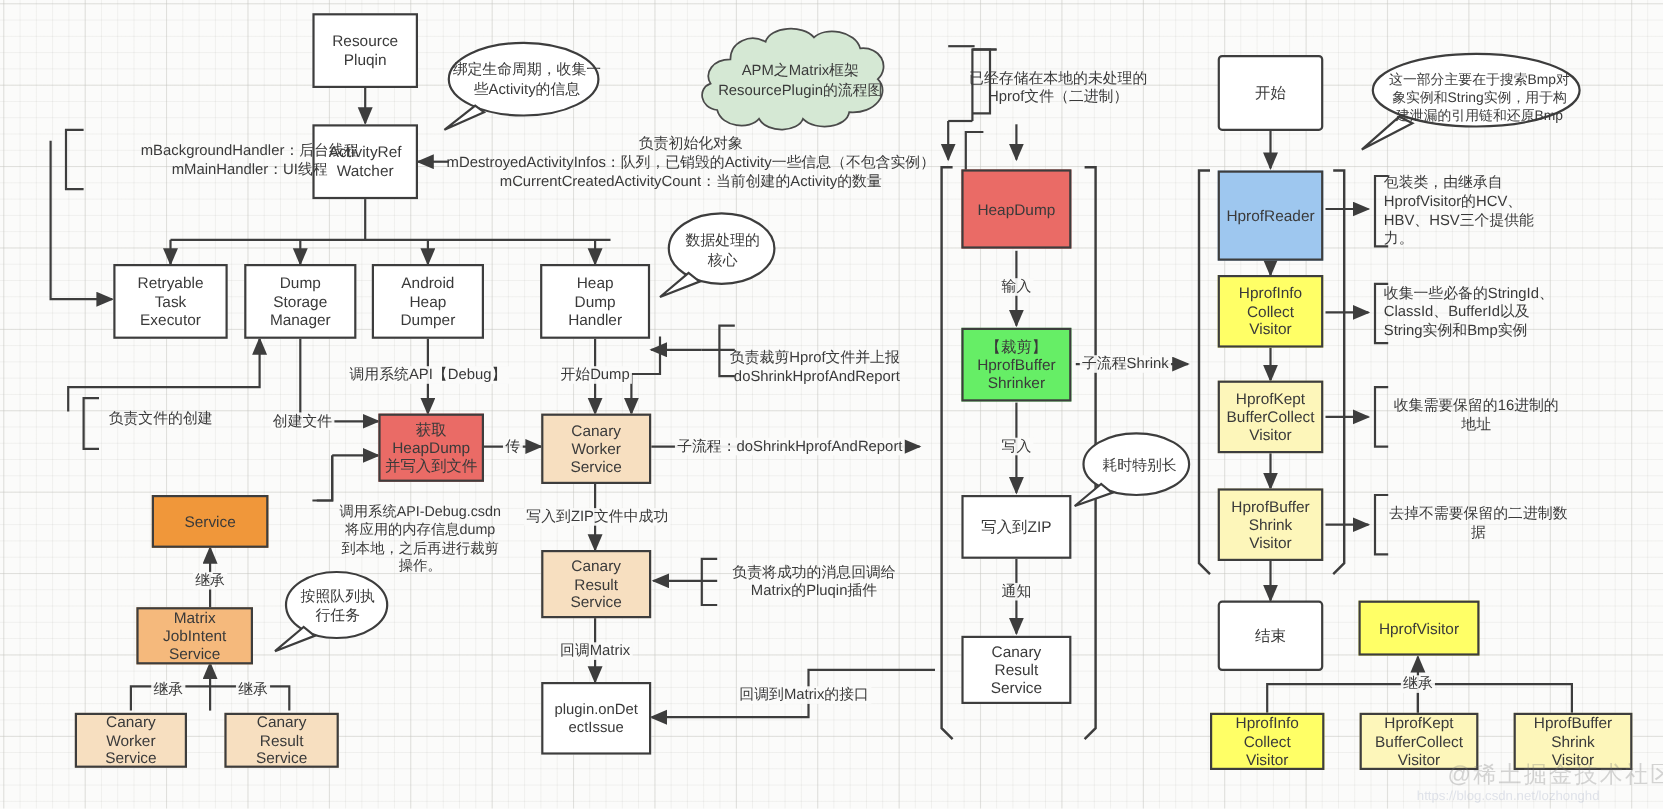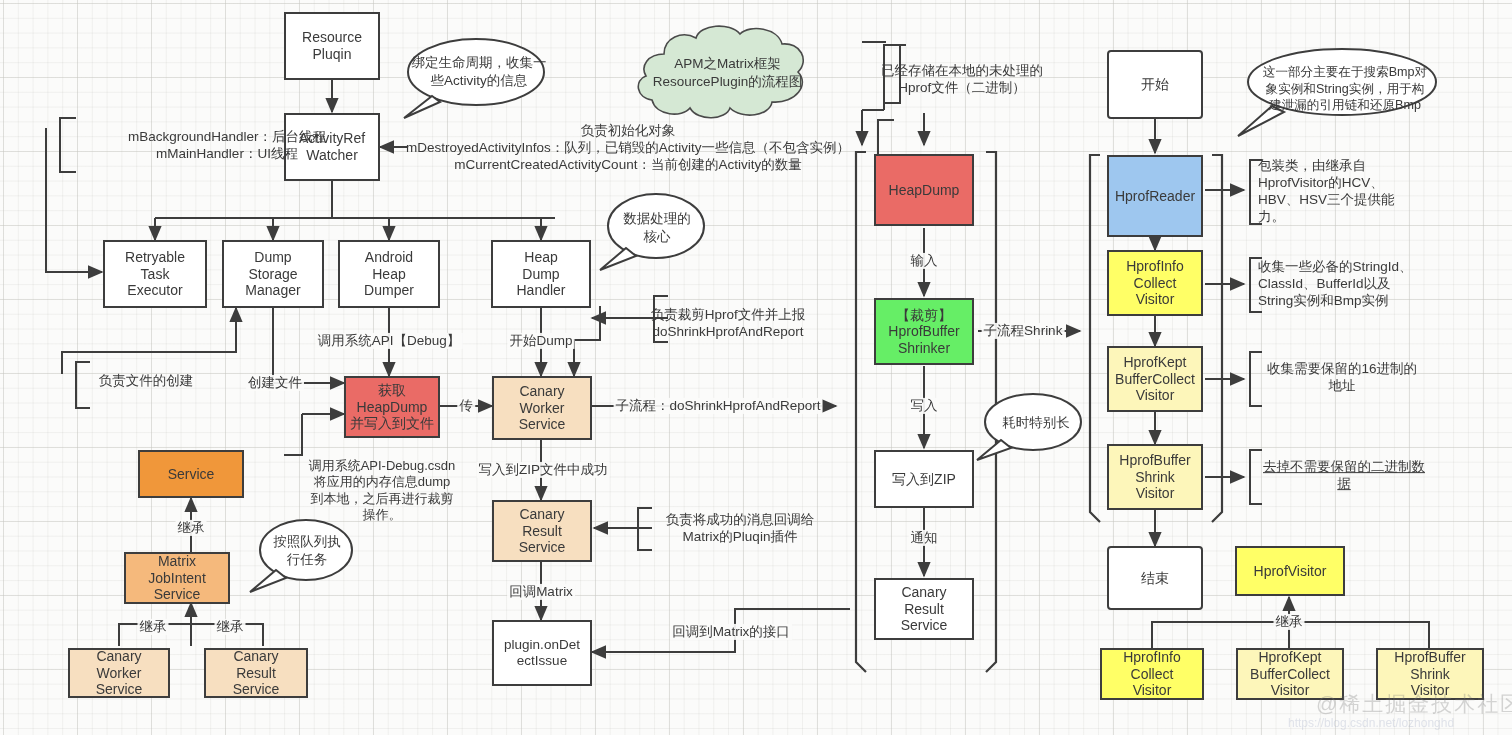--- a/index.html
+++ b/index.html
@@ -349,42 +349,42 @@
 mDestroyedActivityInfos：队列，已销毁的Activity一些信息（不包含实例）
 mCurrentCreatedActivityCount：当前创建的Activity的数量</div>
 
   <div class="lbl" style="left:146px;top:381px;width:190px;">负责文件的创建</div>
 
   <div class="lbl" style="left:382px;top:490px;width:176px;font-size:13px;">调用系统API-Debug.csdn
 将应用的内存信息dump
 到本地，之后再进行裁剪
 操作。</div>
 
-  <div class="lbl" style="left:728px;top:324px;width:180px;text-align:center;">负责裁剪Hprof文件并上报
+  <div class="lbl" style="left:728px;top:334px;width:180px;text-align:right;">负责裁剪Hprof文件并上报
 doShrinkHprofAndReport</div>
 
   <div class="lbl" style="left:740px;top:529px;width:190px;">负责将成功的消息回调给
 Matrix的Pluqin插件</div>
 
   <div class="lbl" style="left:962px;top:80px;width:180px;">已经存储在本地的未处理的
 Hprof文件（二进制）</div>
 
   <div class="lbl" style="left:1348px;top:192px;width:180px;text-align:left;">包装类，由继承自
 HprofVisitor的HCV、
 HBV、HSV三个提供能
 力。</div>
 
   <div class="lbl" style="left:1350px;top:284px;width:184px;text-align:left;">收集一些必备的StringId、
 ClassId、BufferId以及
 String实例和Bmp实例</div>
 
   <div class="lbl" style="left:1342px;top:378px;width:172px;">收集需要保留的16进制的
 地址</div>
 
-  <div class="lbl" style="left:1344px;top:476px;width:176px;text-decoration:underline;">去掉不需要保留的二进制数
+  <div class="lbl" style="left:1344px;top:476px;width:176px;">去掉不需要保留的二进制数
 据</div>
 
   <div class="edge-lbl" style="left:389px;top:341px;">调用系统API【Debug】</div>
   <div class="edge-lbl" style="left:541px;top:341px;">开始Dump</div>
   <div class="edge-lbl" style="left:275px;top:383px;">创建文件</div>
   <div class="edge-lbl" style="left:466px;top:406px;">传</div>
   <div class="edge-lbl" style="left:718px;top:406px;">子流程：doShrinkHprofAndReport</div>
   <div class="edge-lbl" style="left:543px;top:470px;">写入到ZIP文件中成功</div>
   <div class="edge-lbl" style="left:541px;top:592px;">回调Matrix</div>
   <div class="edge-lbl" style="left:731px;top:632px;">回调到Matrix的接口</div>

